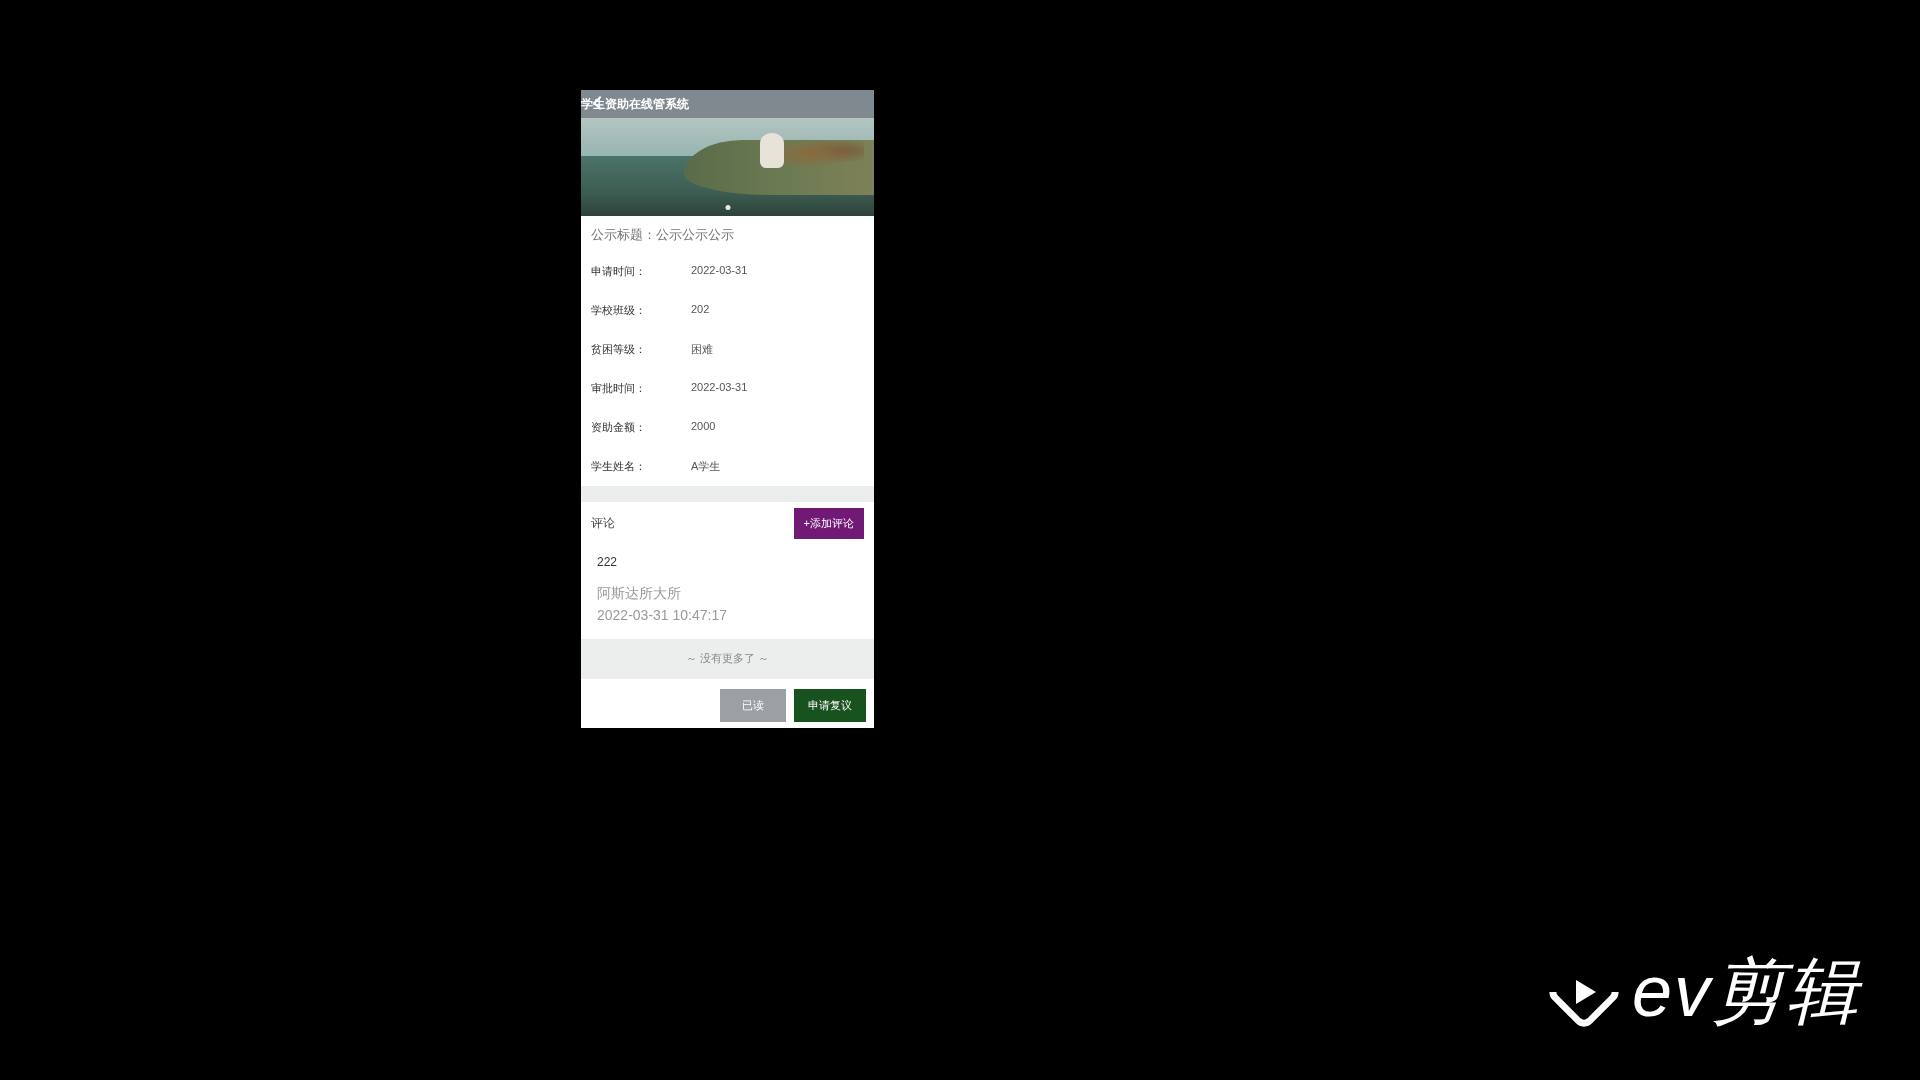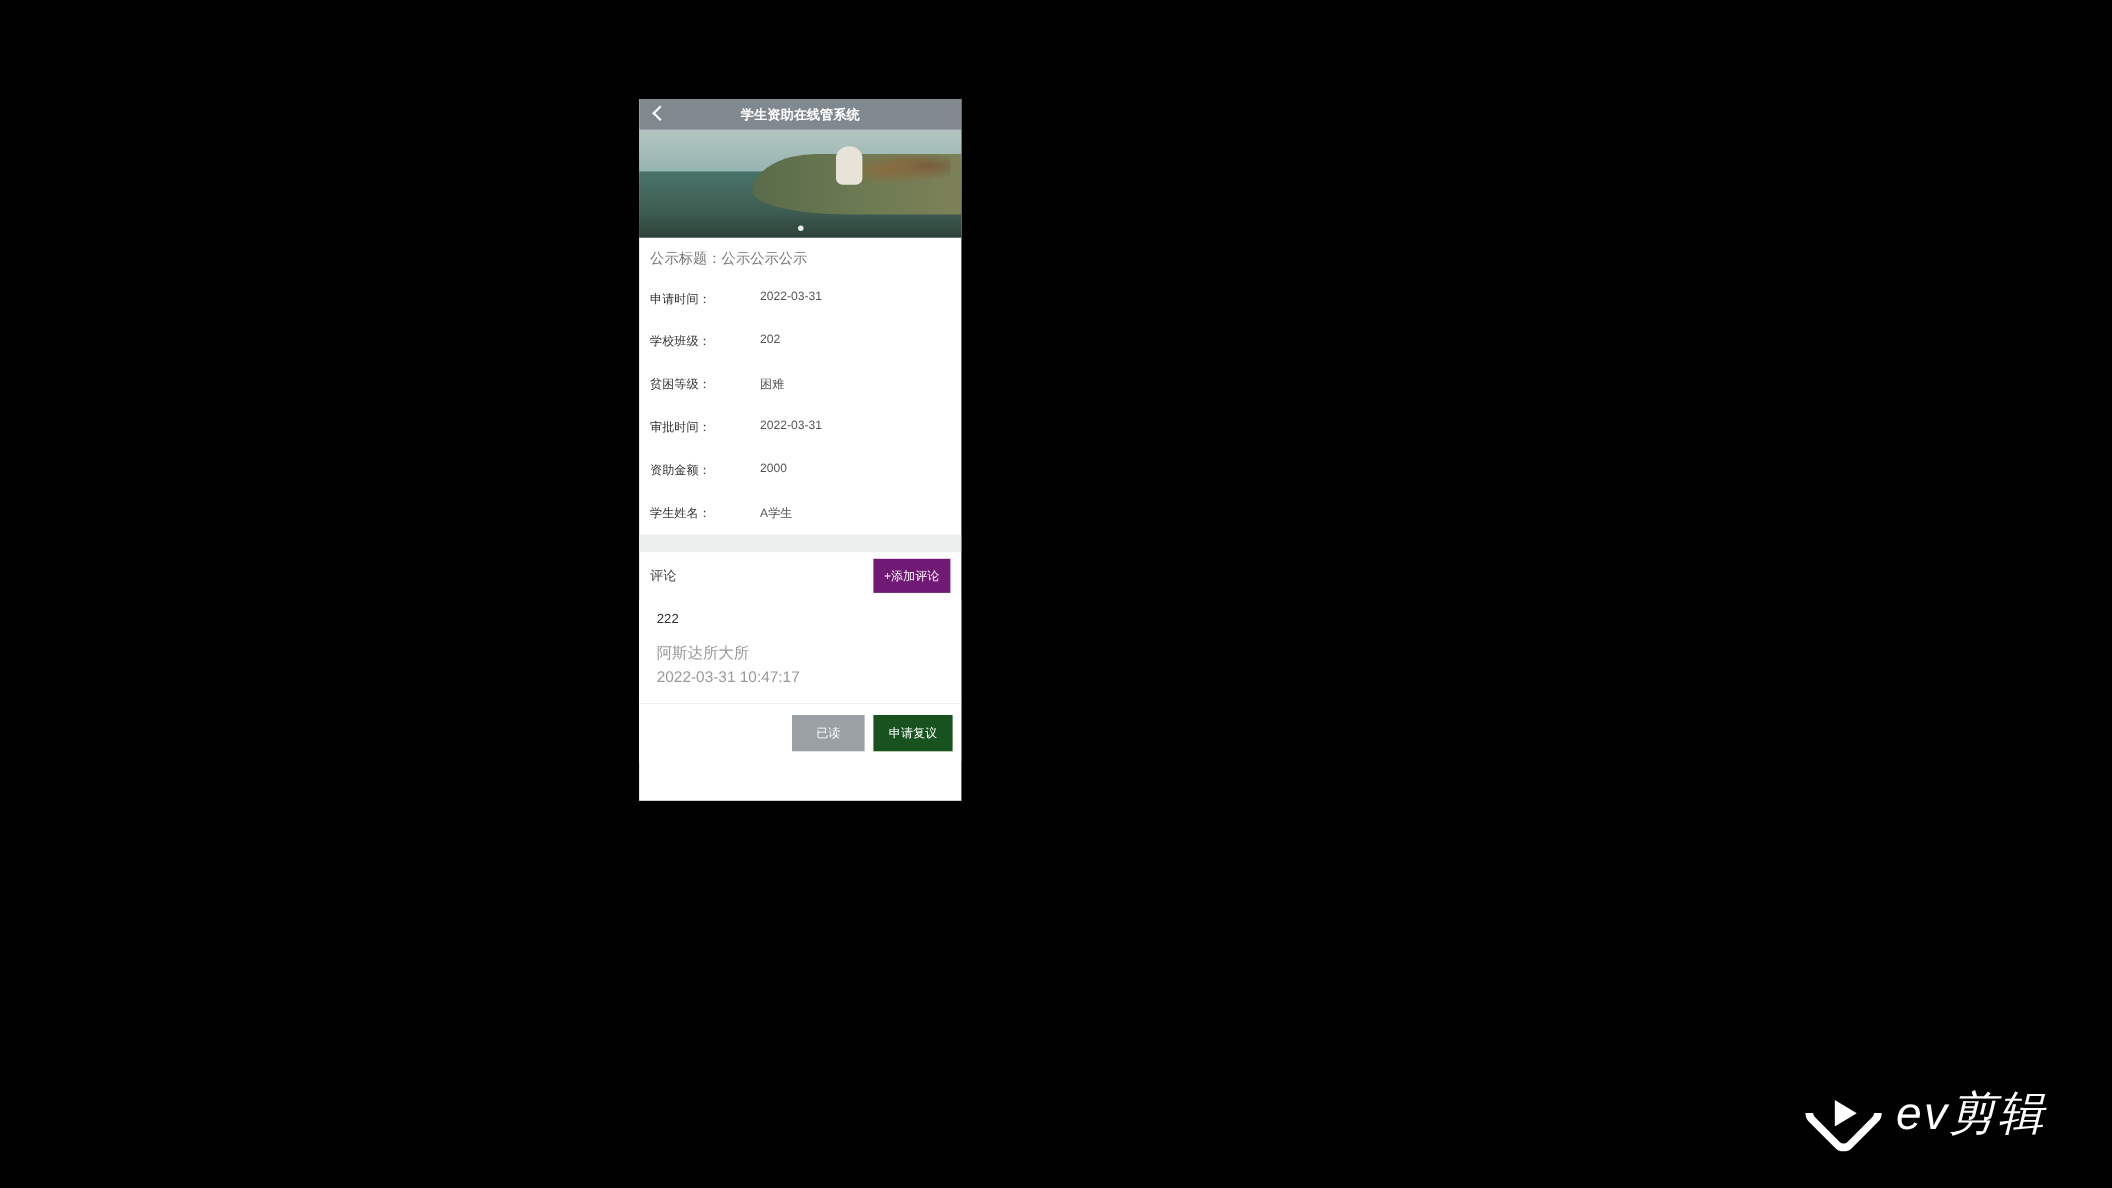--- a/index.html
+++ b/index.html
@@ -47,21 +47,20 @@
       left: 4px;
       top: 2px;
       width: 8px;
       height: 8px;
       border-left: 2px solid #fff;
       border-bottom: 2px solid #fff;
       transform: rotate(45deg);
     }
     .header-title {
       flex: 1;
-      text-align: center;
       font-size: 12px;
       font-weight: bold;
     }
     .banner {
       height: 98px;
       background: linear-gradient(to bottom, #98b8b7 0%, #7aa3a0 25%, #4c766f 50%, #3a5a52 75%, #2e4844 100%);
       position: relative;
       overflow: hidden;
     }
     .banner-sky {
@@ -230,21 +229,21 @@
     .play-icon::after {
       content: "";
       position: absolute;
       left: 20px; top: 16px;
       width: 0; height: 0;
       border-left: 20px solid #fff;
       border-top: 12px solid transparent;
       border-bottom: 12px solid transparent;
     }
     .watermark-text {
-      font-size: 42px;
+      font-size: 72px;
       font-weight: 300;
       letter-spacing: 2px;
       font-style: italic;
     }
   </style>
 </head>
 <body>
 
 <div class="phone-container">
 
@@ -301,20 +300,21 @@
   </div>
 
   <div class="comment-item">
     <div class="comment-text">222</div>
     <div class="comment-meta">
       <div>阿斯达所大所</div>
       <div>2022-03-31 10:47:17</div>
     </div>
   </div>
 
+  <div class="no-more">～ 没有更多了 ～</div>
 
   <div class="footer-actions">
     <button class="btn-read">已读</button>
     <button class="btn-appeal">申请复议</button>
   </div>
 
 </div>
 
 <div class="watermark">
   <div class="play-icon"></div>

